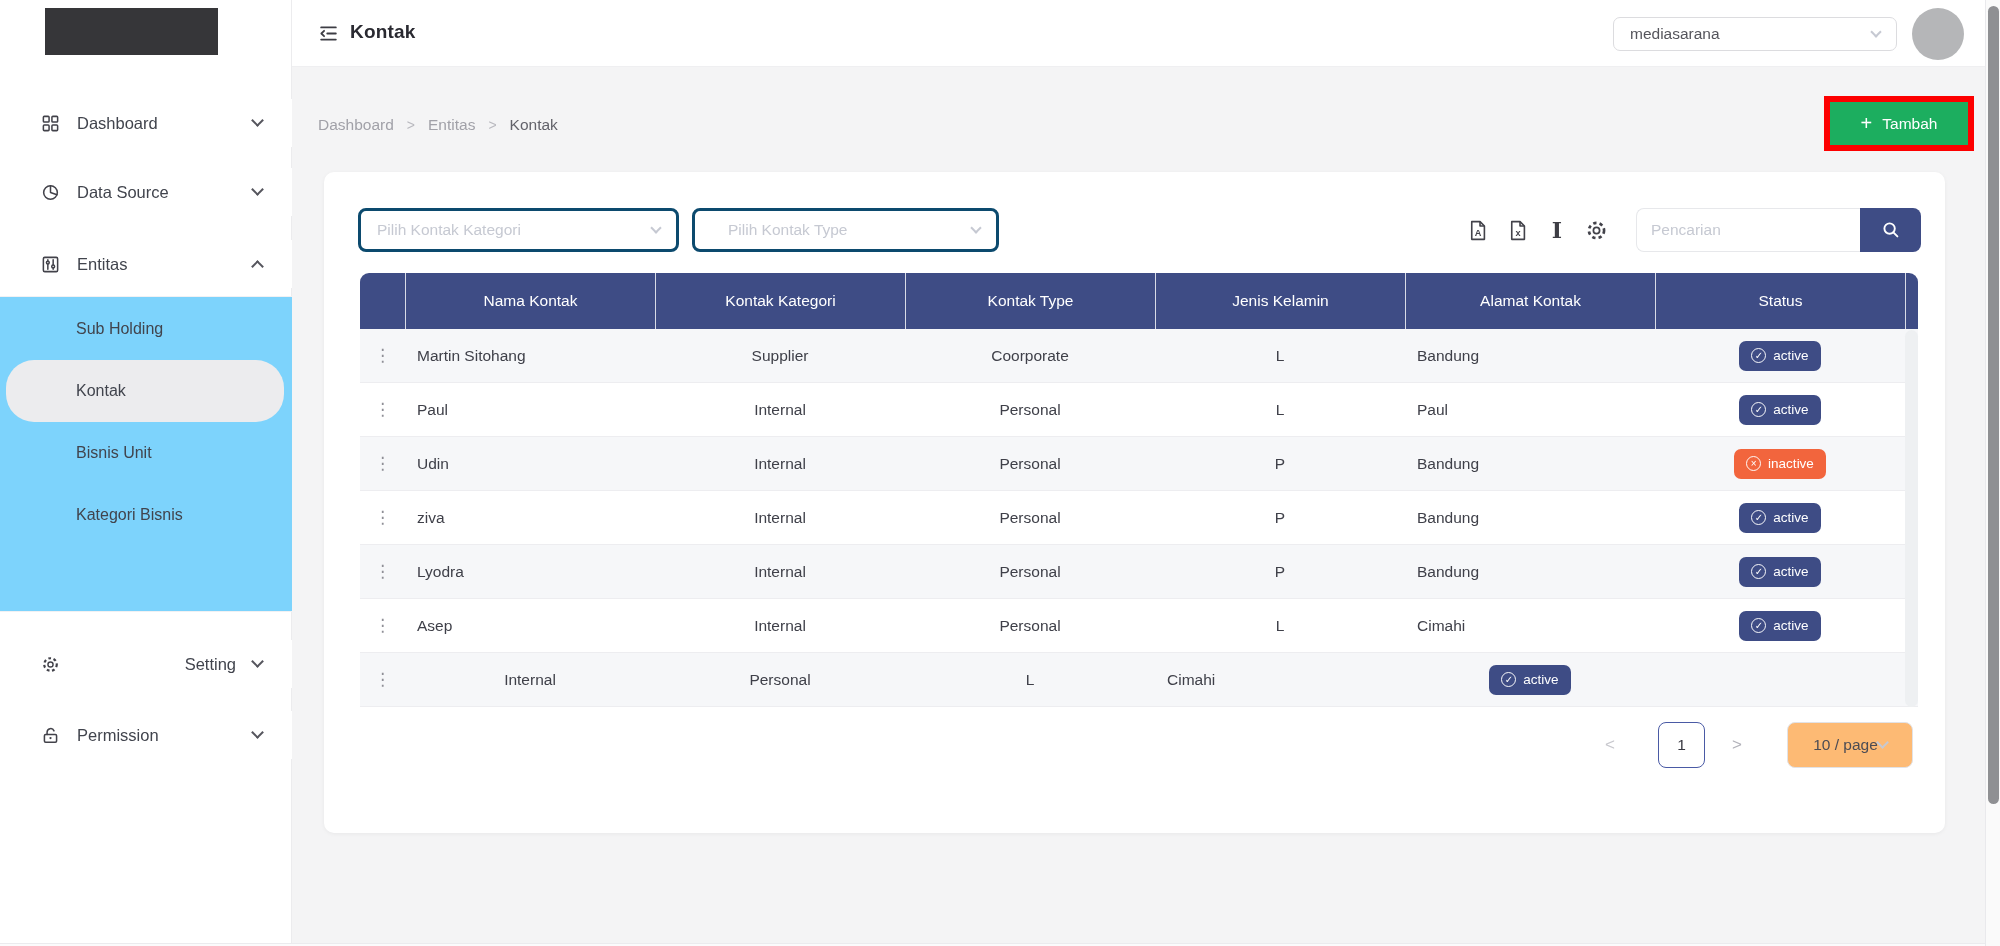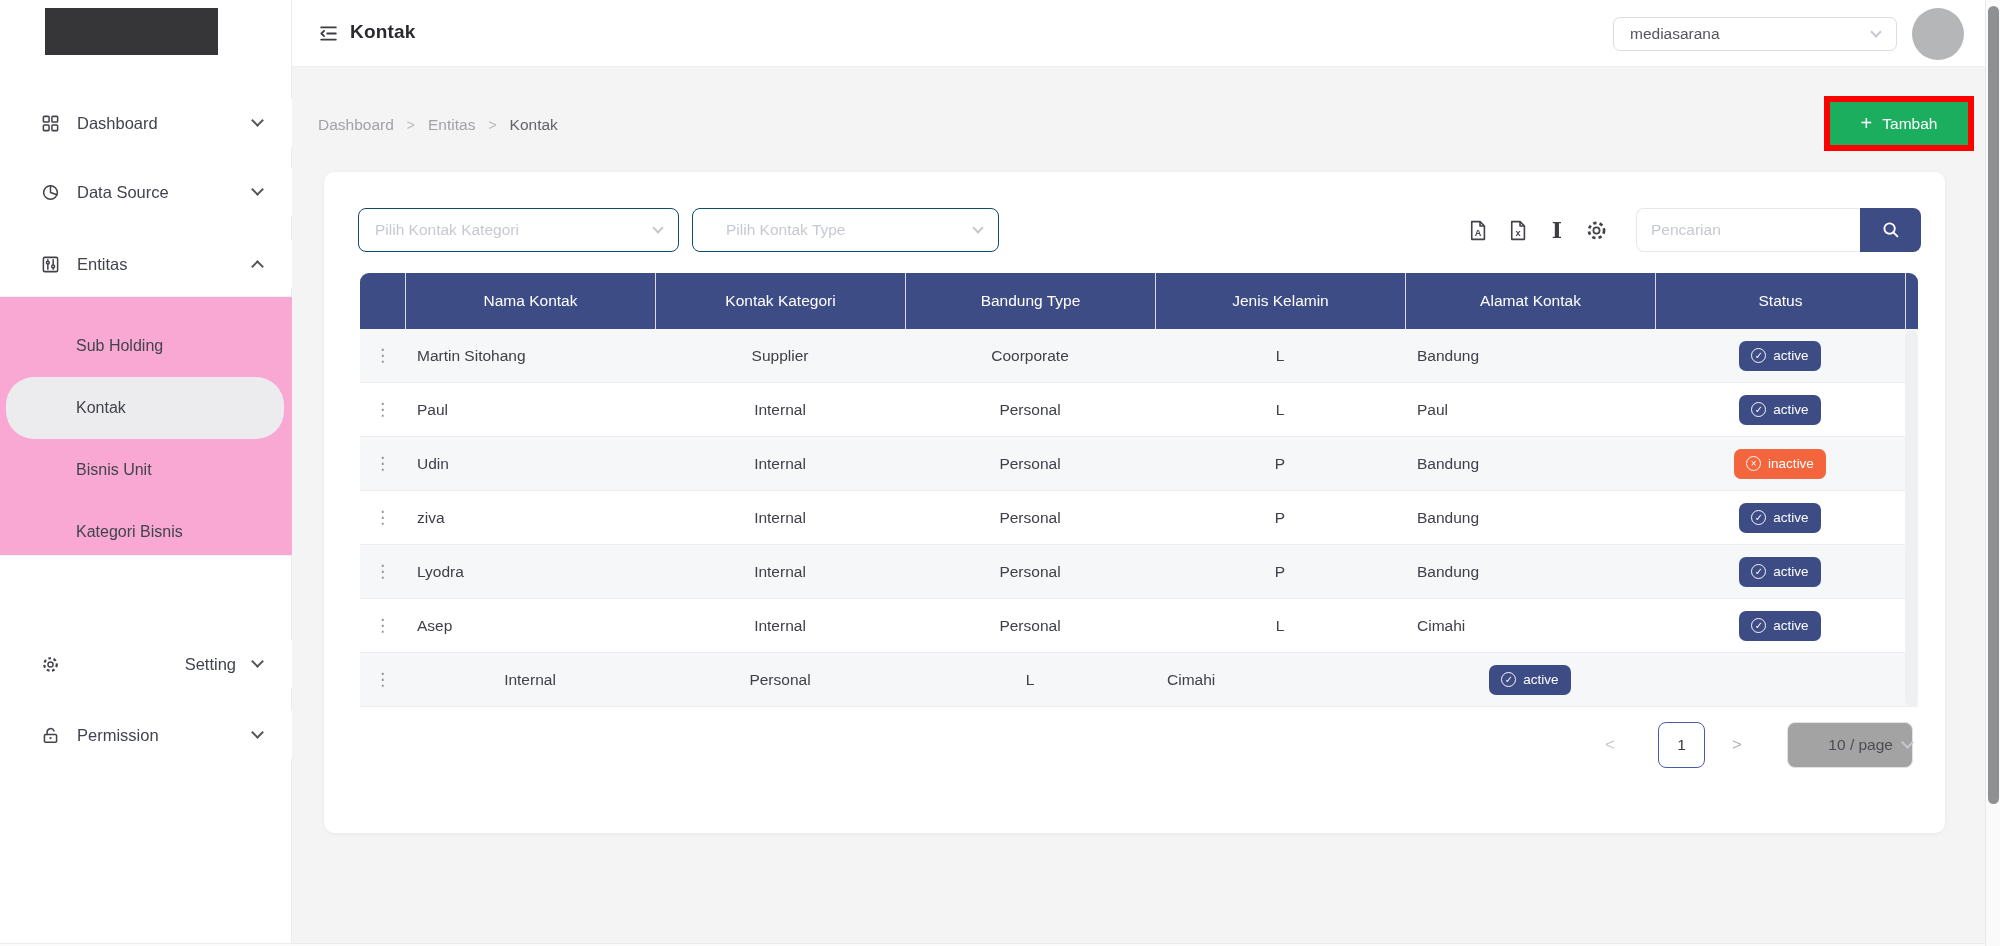--- a/index.html
+++ b/index.html
@@ -8,21 +8,21 @@
 
   
   .sidebar { position:absolute; left:0; top:0; width:292px; height:943px; background:#fff; border-right:1px solid #ececee; z-index:5; }
   .logo { position:absolute; left:45px; top:8px; width:173px; height:47px; background:#363639; }
   .nav-item { position:absolute; left:0; width:292px; height:48px; display:flex; align-items:center; padding:0 30px 0 40px; gap:17px; cursor:pointer; background:#fff; }
   .nav-item .nav-ic { width:20px; height:20px; display:flex; align-items:center; justify-content:center; }
   .nav-item .lbl { font-size:16.5px; color:#41444d; flex:1; }
   .chev { display:inline-block; width:9px; height:9px; border-right:2px solid #55555d; border-bottom:2px solid #55555d; transform:rotate(45deg); margin-top:-5px; }
   .chev.up { transform:rotate(-135deg); margin-top:5px; }
   .chev.lt { border-color:#c6c9d2; }
-  .submenu { position:absolute; left:0; top:296px; width:292px; height:260px; background:#f9a8d4; border-top:1px solid #f1f1f3; border-bottom:1px solid #f1f1f3; padding-top:18px; }
+  .submenu { position:absolute; left:0; top:296px; width:292px; height:316px; background:#7dd3fc; border-top:1px solid #f1f1f3; border-bottom:1px solid #f1f1f3; padding-top:1px; }
   .sub-item { height:62px; display:flex; align-items:center; margin:0 8px 0 6px; padding-left:70px; font-size:16px; color:#41444d; border-radius:28px; cursor:pointer; }
   .sub-item.active { background:#ececee; }
 
   
   .main { position:absolute; left:292px; top:0; right:0; height:946px; }
   .topbar { position:absolute; top:0; left:0; right:0; height:67px; background:#fff; border-bottom:1px solid #efeff1; z-index:2; }
   .fold { position:absolute; left:26px; top:23px; width:21px; height:21px; cursor:pointer; }
   .page-title { position:absolute; left:58px; top:21px; font-size:19px; font-weight:700; color:#2a2a31; letter-spacing:.2px; }
   .ws { position:absolute; left:1321px; top:17px; width:284px; height:34px; border:1px solid #dcdcdf; border-radius:7px; background:#fff; display:flex; align-items:center; padding:0 16px; font-size:15.5px; color:#55555c; cursor:pointer; }
   .ws .chev { margin-left:auto; width:8px; height:8px; }
@@ -35,21 +35,21 @@
   .crumb.last { color:#62626a; cursor:default; }
   .crumb-sep { color:#b9b9bf; font-size:14px; }
 
   .annot { position:absolute; left:1532px; top:29px; border:6px solid var(--red,#fd0000); z-index:3; }
   .btn-add { display:flex; align-items:center; justify-content:center; gap:10px; background:var(--green,#1cae5f); color:#fff; border:none; font-size:15.5px; height:43px; width:138px; cursor:pointer; font-family:inherit; }
   .btn-add .plus { font-size:20px; font-weight:400; line-height:1; margin-top:-2px; }
 
   .card { position:absolute; left:32px; top:105px; width:1621px; height:661px; background:#fff; border-radius:10px; box-shadow:0 1px 4px rgba(0,0,0,.05); }
 
   
-  .sel { position:absolute; top:36px; height:44px; border:1px solid #0c4a6e; border-radius:8px; display:flex; align-items:center; padding:0 16px; font-size:15.5px; color:#c6c9d2; background:#fff; cursor:pointer; }
+  .sel { position:absolute; top:36px; height:44px; border:3px solid #0c4a6e; border-radius:8px; display:flex; align-items:center; padding:0 16px; font-size:15.5px; color:#c6c9d2; background:#fff; cursor:pointer; }
   #sel1 { left:34px; width:321px; } #sel2 { left:368px; width:307px;padding-left:33px; }
   .sel .chev { margin-left:auto; width:8px; height:8px; }
   .tool-ic { position:absolute; top:44px; width:28px; height:28px; display:flex; align-items:center; justify-content:center; cursor:pointer; }
   .serif-i { font-family:"DejaVu Serif",serif; font-size:22px; font-weight:bold; color:#3e3e45; line-height:1; }
   .search-input { position:absolute; left:1312px; top:36px; width:224px; height:44px; border:1px solid #e7e8eb; border-right:none; border-radius:8px 0 0 8px; padding:0 14px; font-size:15.5px; color:#333; outline:none; font-family:inherit; }
   .search-input::placeholder { color:#c6c9d2; }
   .search-btn { position:absolute; left:1536px; top:36px; width:61px; height:44px; background:var(--primary,#3e4c85); border:none; border-radius:0 8px 8px 0; display:flex; align-items:center; justify-content:center; cursor:pointer; }
 
   
   .table { position:absolute; left:36px; top:101px; width:1558px; }
@@ -67,21 +67,21 @@
   .badge.active { background:var(--primary,#3e4c85); }
   .badge.inactive { background:var(--orange,#f2653d); }
   .b-ic { width:15px; height:15px; border:1.2px solid rgba(255,255,255,.95); border-radius:50%; font-size:10px; line-height:13px; text-align:center; }
   .track { position:absolute; right:0; top:57px; width:13px; height:377px; background:#eef0f2; border-radius:7px; }
 
   
   .pg { position:absolute; top:550px; height:46px; display:flex; align-items:center; justify-content:center; font-size:15.5px; }
   .pg-prev { left:1271px; width:30px; color:#c7c7cd; cursor:pointer; font-size:17px; }
   .pg-next { left:1398px; width:30px; color:#b2b2ba; cursor:pointer; font-size:17px; }
   .pg-cur { left:1334px; width:47px; border:1.6px solid #4a5aa5; border-radius:8px; color:#383840; background:#fff; cursor:pointer; }
-  .pg-size { left:1463px; width:126px; border:1px solid #e2e2e5; border-radius:8px; color:#4c4c54; gap:10px; background:#a3a3a3; cursor:pointer;justify-content:flex-end; }
+  .pg-size { left:1463px; width:126px; border:1px solid #e2e2e5; border-radius:8px; color:#4c4c54; background:#fdba74; cursor:pointer; }
 
   
   .scrollbar { position:absolute; right:0; top:0; width:15px; height:946px; background:#fafafa; border-left:1px solid #e9e9ec; z-index:9; }
   .thumb { position:absolute; left:2px; top:6px; width:11px; height:798px; background:#8f9093; border-radius:6px; cursor:pointer; }
   .bottom-strip { position:absolute; left:0; bottom:0; width:2000px; height:3px; background:#fbfbfc; border-top:1px solid #ebebee; z-index:8; }
 
   svg { display:block; }
 </style>
 </head>
 <body>
@@ -228,21 +228,21 @@
             <circle cx="8.6" cy="8.6" r="5.2"></circle>
               <path d="M12.6 12.6 16.4 16.4"></path>
           </svg>
         </button>
 
         <div class="table">
           <div class="thead" id="thead">
               <div class="th" style="width: 45px;"></div>
               <div class="th" style="width: 250px;">Nama Kontak</div>
               <div class="th" style="width: 250px;">Kontak Kategori</div>
-              <div class="th" style="width: 250px;">Bandung Type</div>
+              <div class="th" style="width: 250px;">Kontak Type</div>
               <div class="th" style="width: 250px;">Jenis Kelamin</div>
               <div class="th" style="width: 250px;">Alamat Kontak</div>
               <div class="th" style="width: 250px;">Status</div>
               <div class="th gutter" style="width: 13px;"></div>
             </div>
           <div id="tbody">
               <div class="tr striped">
                 <div class="td c" style="width: 45px; justify-content: center;">
                   <div class="kebab">⋮</div>
                 </div>

